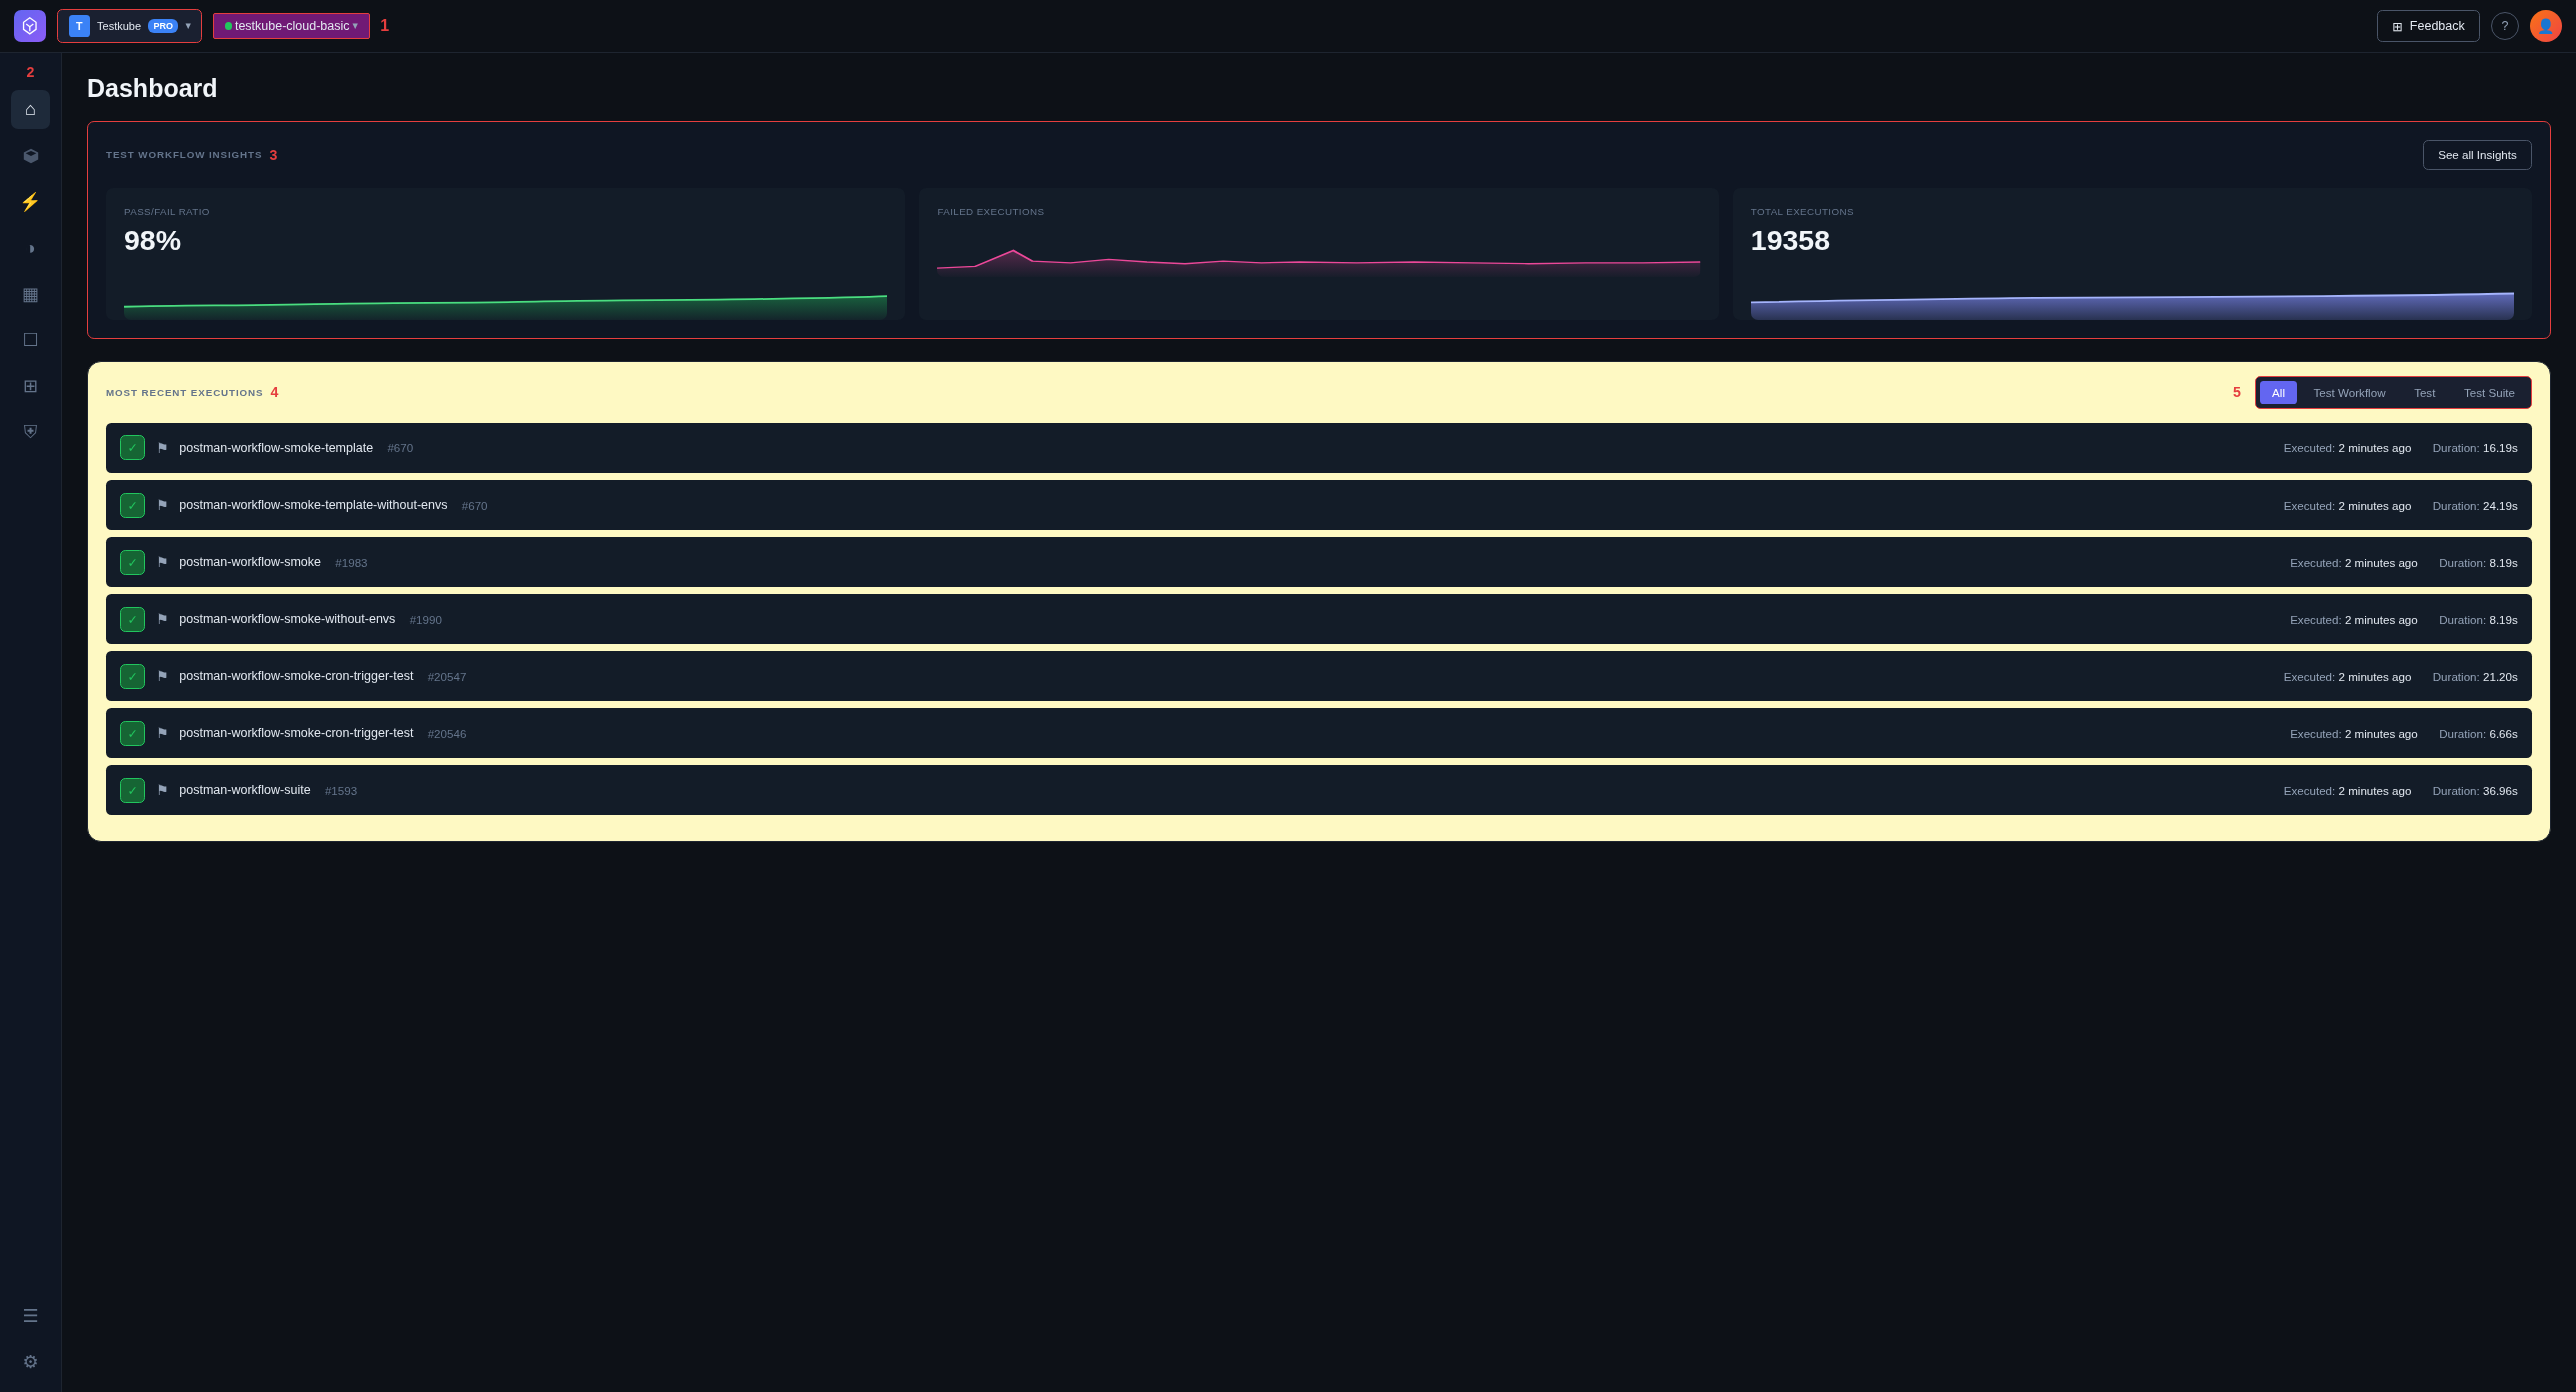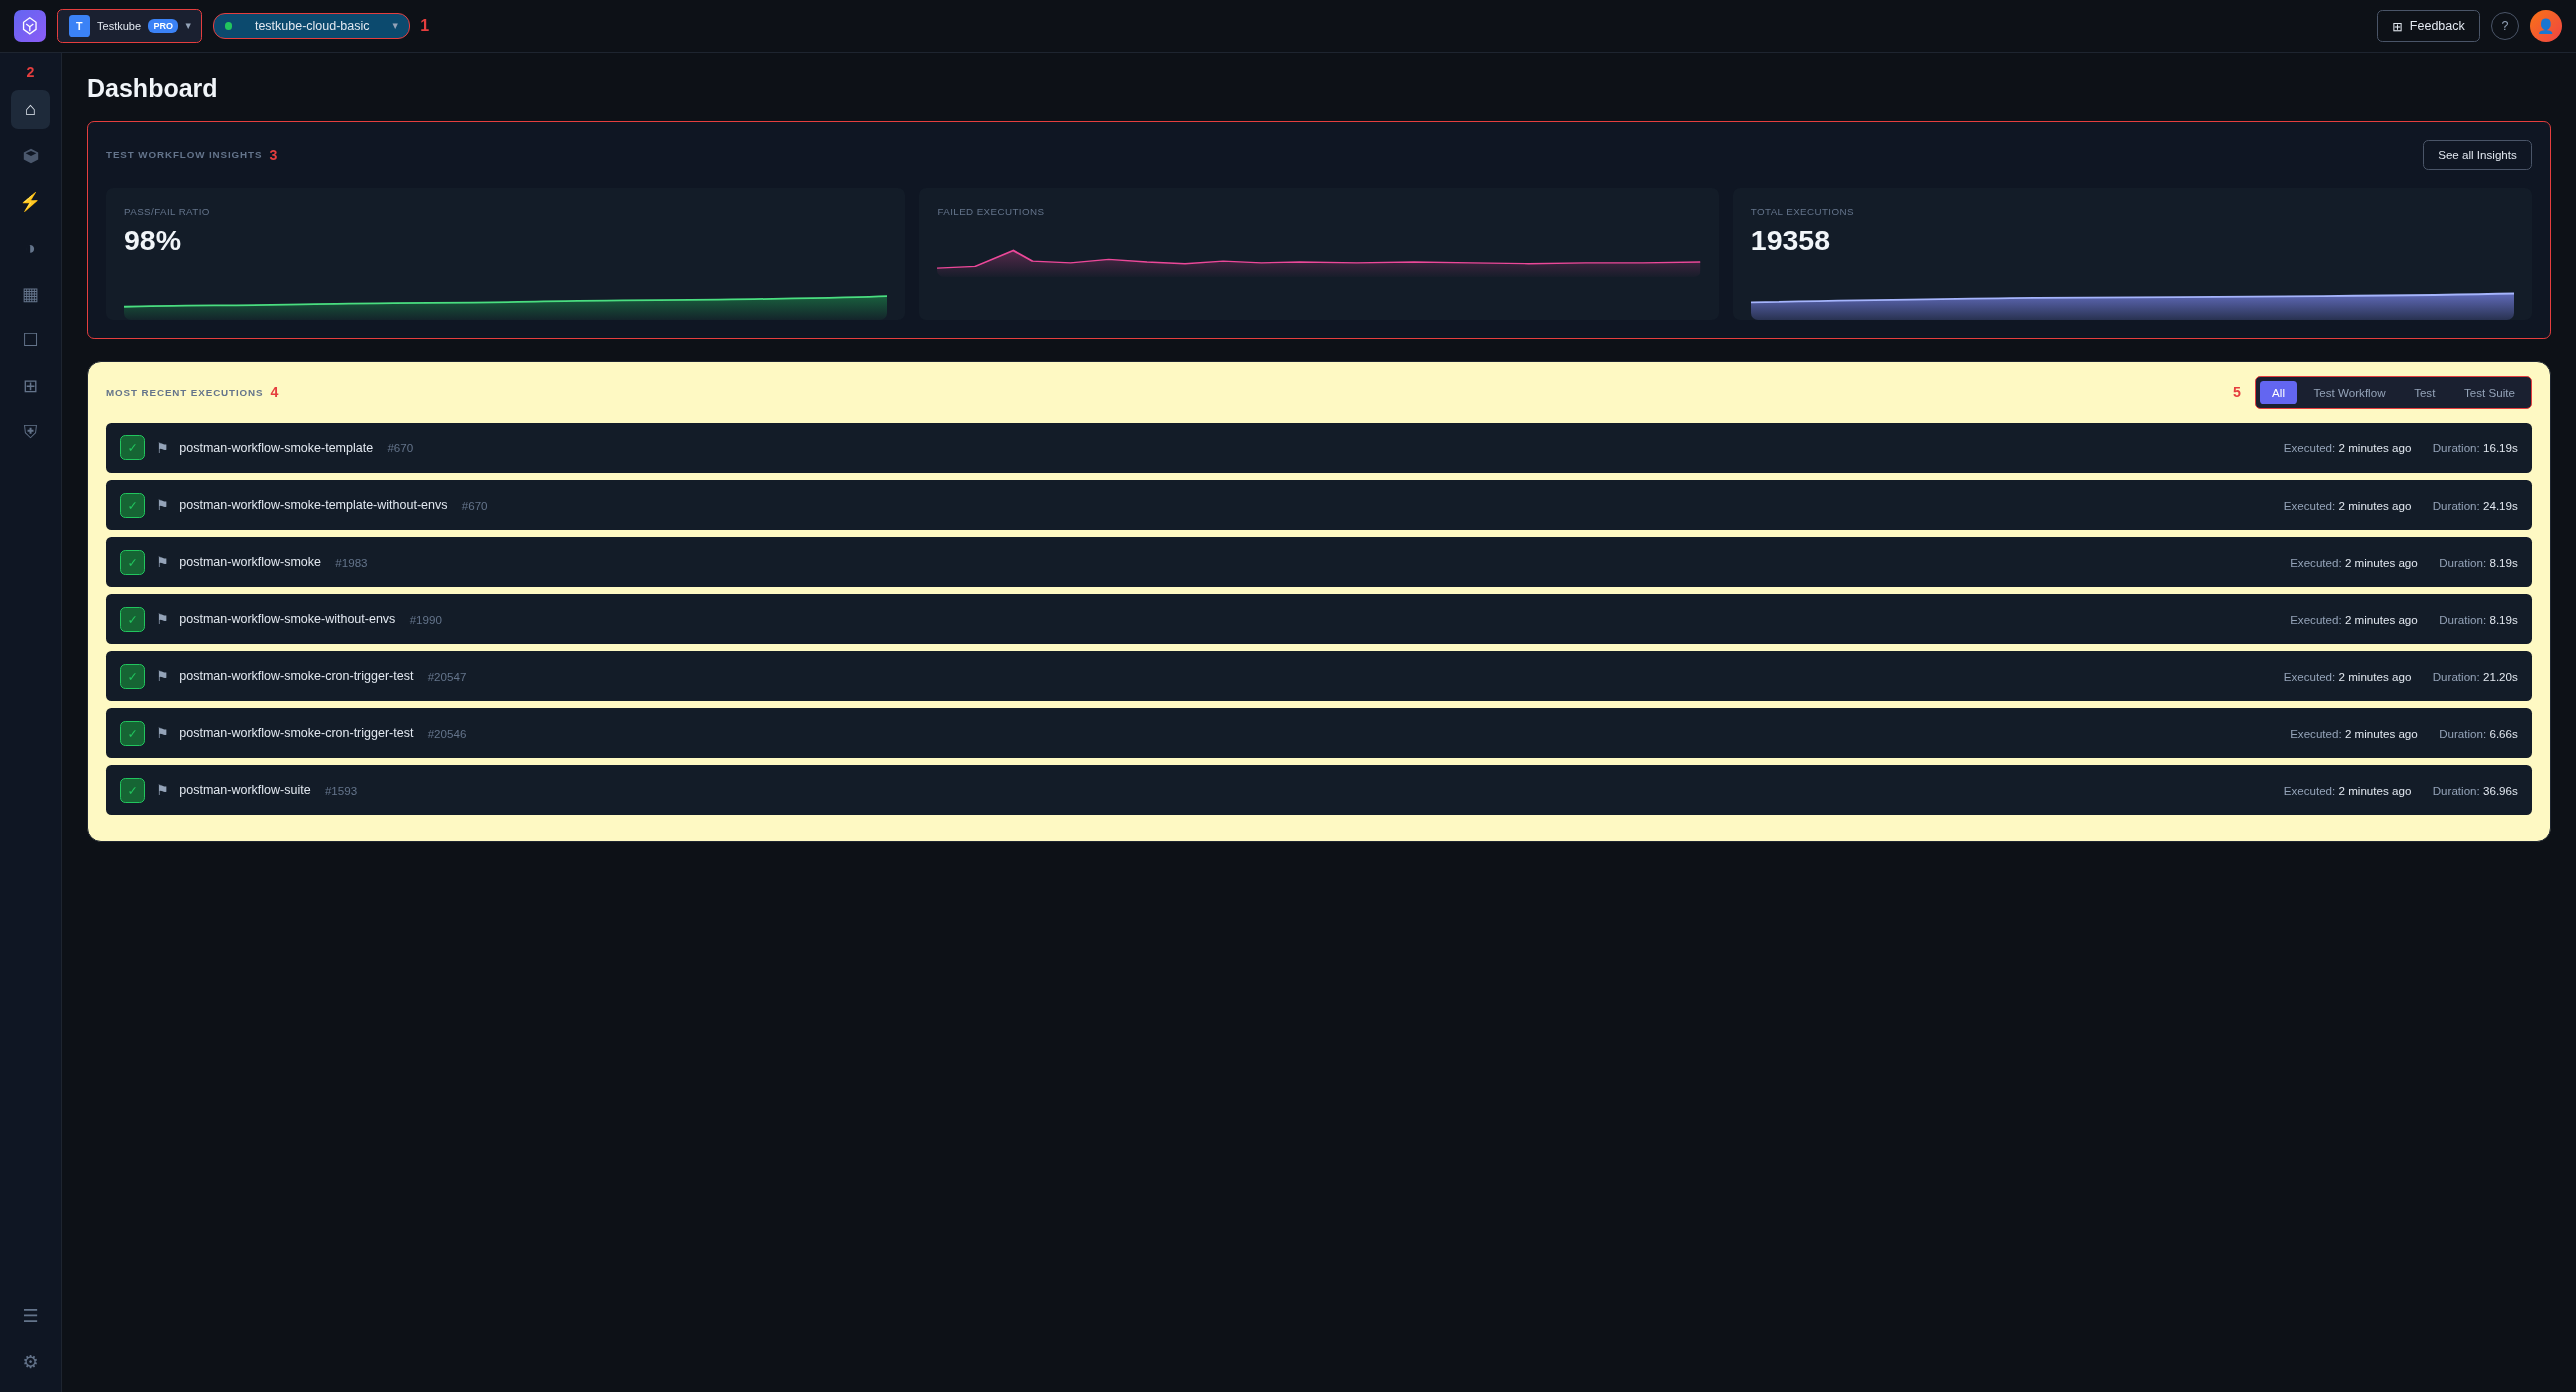--- a/index.html
+++ b/index.html
@@ -73,24 +73,24 @@
       color: white;
       font-size: 9px;
       font-weight: bold;
       padding: 1.8px 5.3px;
       border-radius: 6px;
     }
     .chevron-icon { color: #94a3b8; font-size: 10.7px; }
     .env-selector {
       display: flex;
       align-items: center;
-      gap: 23px;
-      background: #0c4a6e;
+      gap: 3px;
+      background: #701a75;
       border: 0.9px solid #e53e3e;
-      border-radius: 12px;
+      border-radius: 2px;
       padding: 5.3px 10.7px;
       cursor: pointer;
     }
     .env-dot { width: 7.1px; height: 7.1px; border-radius: 50%; background: #22c55e; }
     .env-name { color: #e2e8f0; font-size: 12.5px; }
     .label-1 {
       color: #e53e3e;
       font-weight: bold;
       font-size: 16px;
     }

